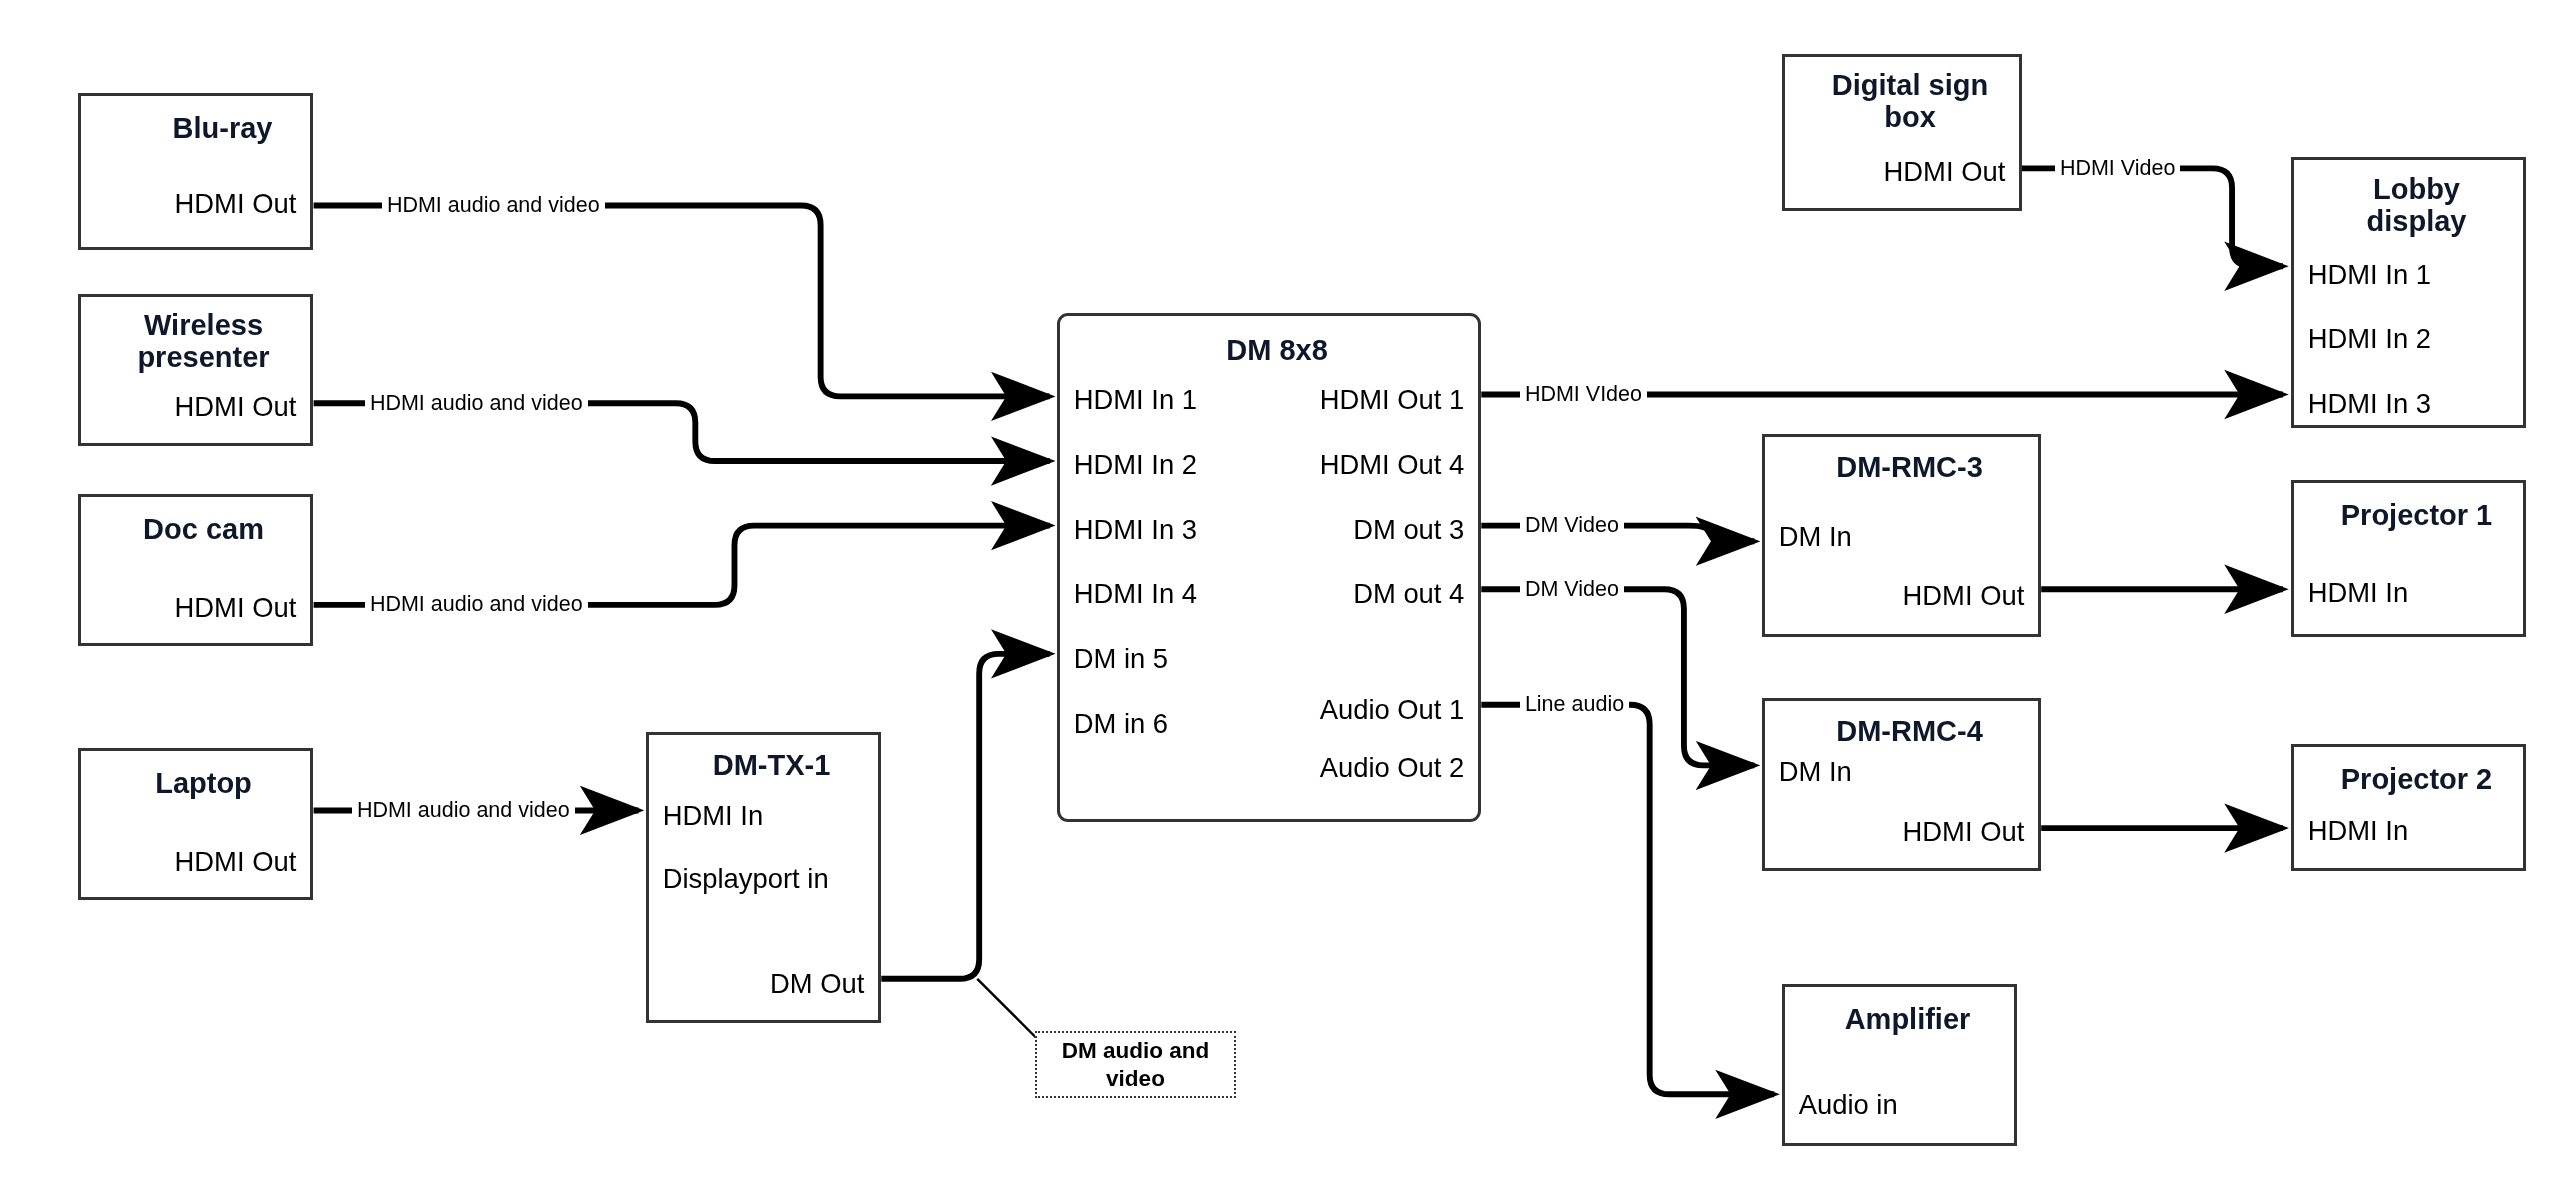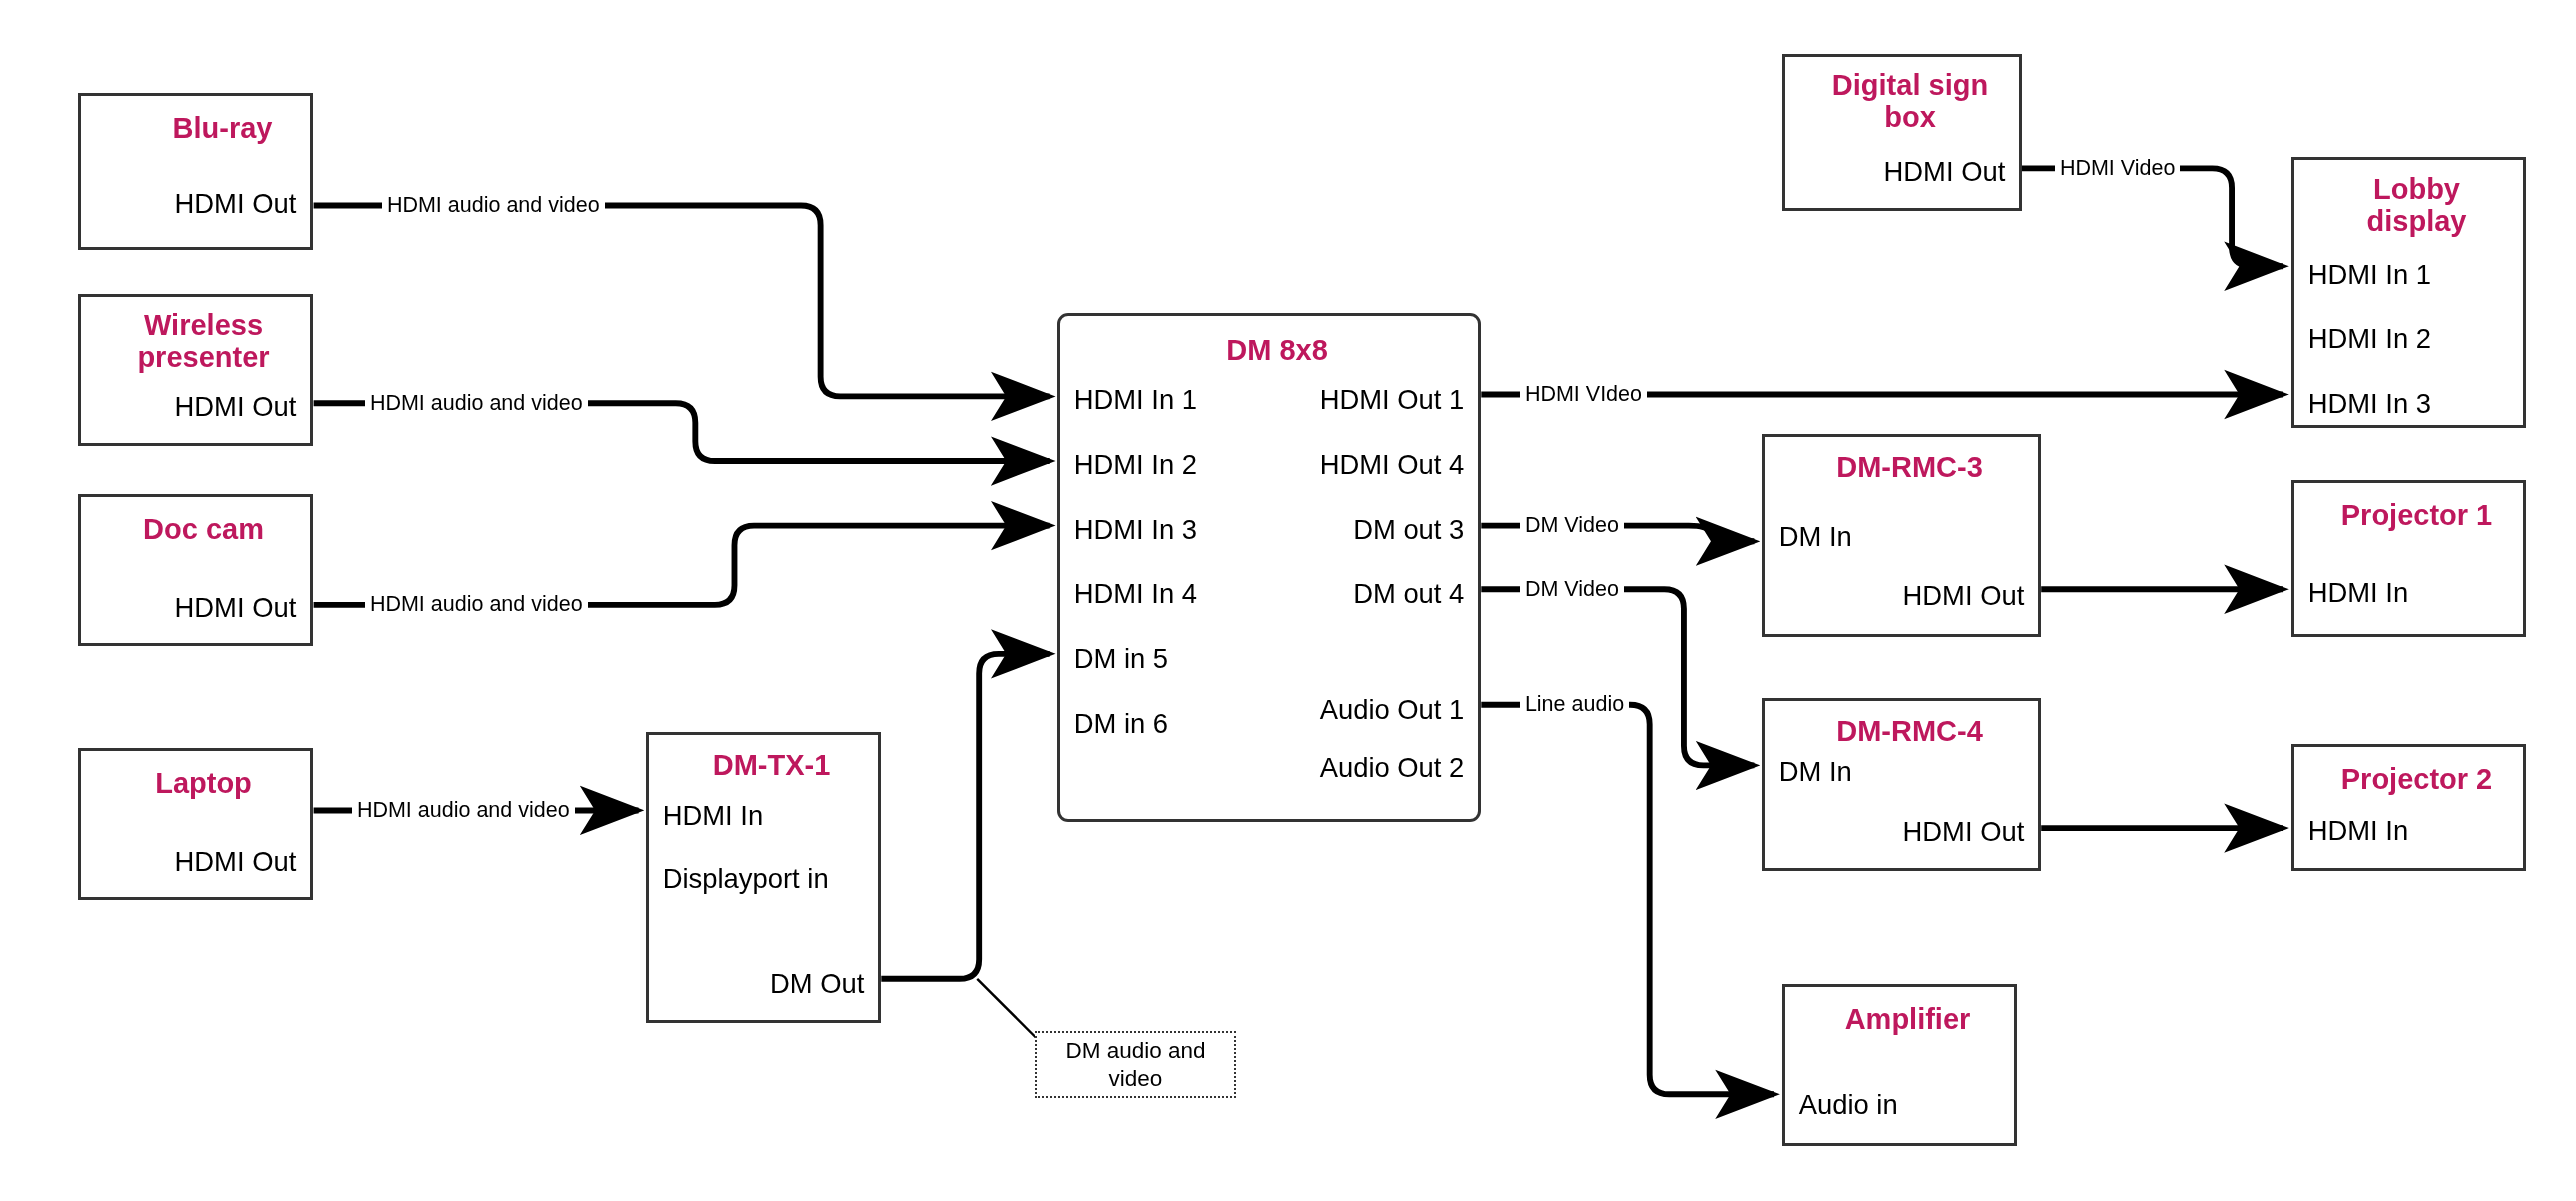--- a/index.html
+++ b/index.html
@@ -16,21 +16,21 @@
     box-sizing:border-box;
     background:#ffffff;
     border:3.9px solid #333333;
     z-index:5;
   }
   .node .title{
     position:absolute;left:16px;right:0;
     text-align:center;
     font-weight:bold;
     font-size:29px;
-    color:#be185d;
+    color:#0f172a;
     line-height:1.12;
   }
   .port{
     position:absolute;
     font-size:27.4px;
     color:#000000;
     white-space:nowrap;
     line-height:1;
   }
   .port.left{left:13.7px;text-align:left;}
@@ -189,16 +189,16 @@
   <div class="node" style="left:2291px;top:744px;width:235px;height:127px;">
     <div class="title" style="top:15.7px;">Projector 2</div>
     <div class="port left" style="top:70px;">HDMI In</div>
   </div>
 
   <div class="node" style="left:1782px;top:984px;width:235px;height:162px;">
     <div class="title" style="top:15.7px;text-align:center;">Amplifier</div>
     <div class="port left" style="top:104px;">Audio in</div>
   </div>
 
-  <div class="notebox" style="left:1035px;top:1031px;width:201px;height:67px;">DM audio and video</div>
+  <div class="notebox" style="left:1035px;top:1031px;width:201px;height:67px;font-weight:bold;">DM audio and video</div>
 
 </div>
 
 
 </body></html>

